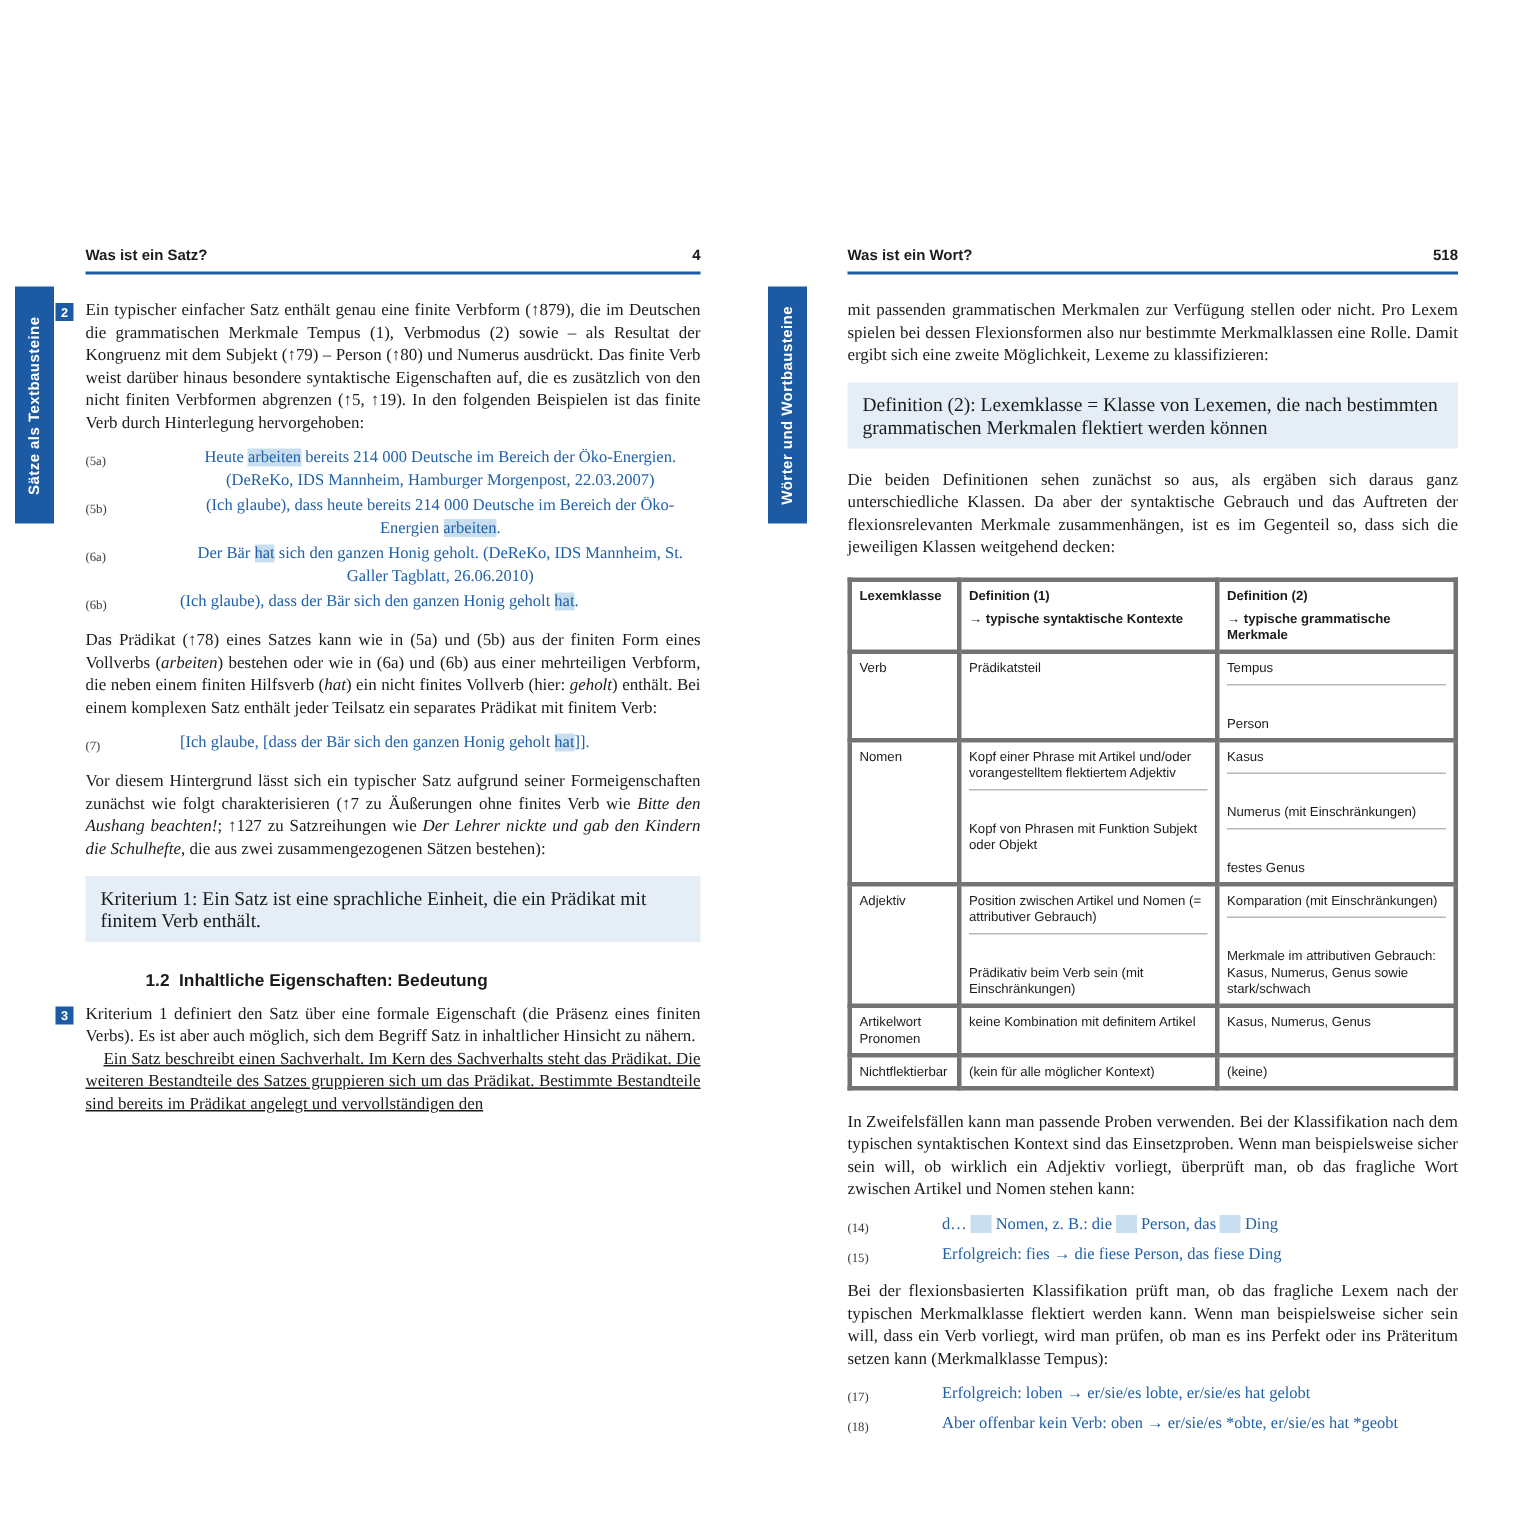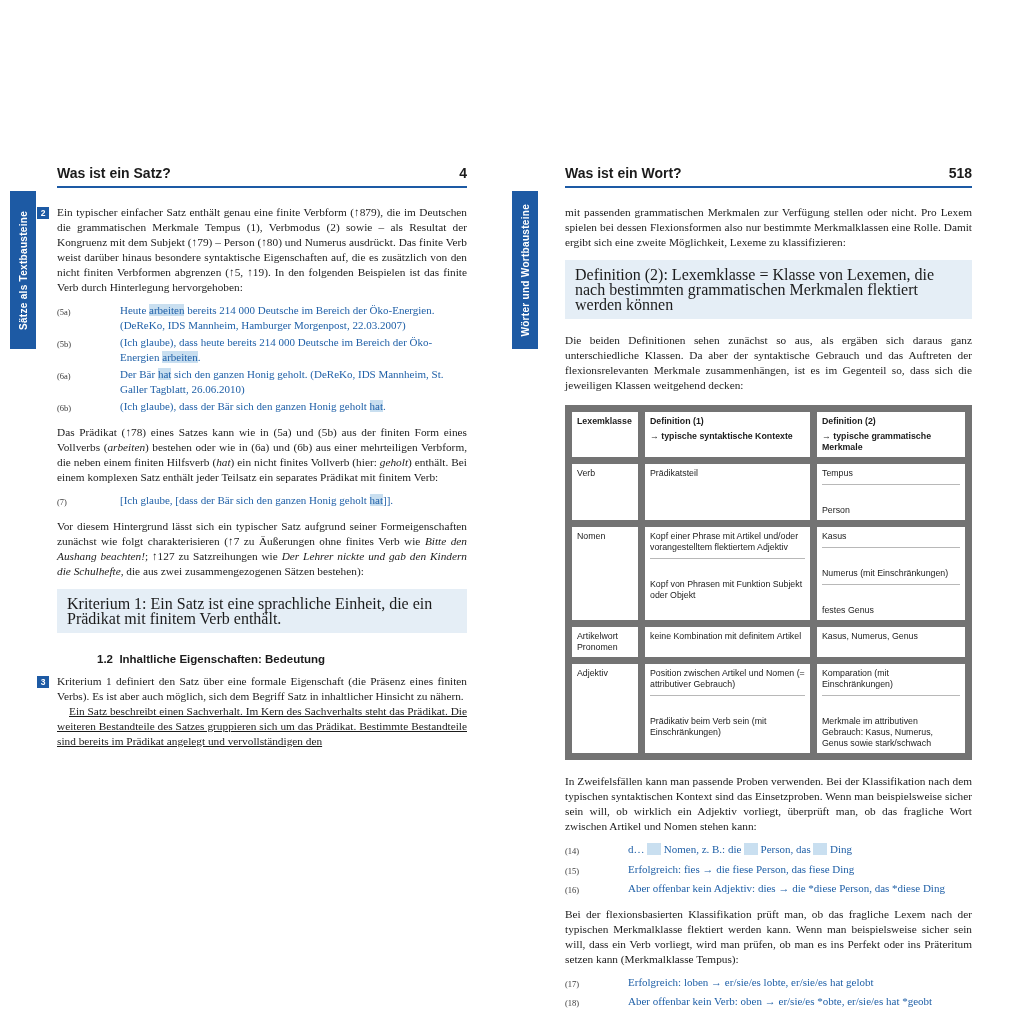--- a/index.html
+++ b/index.html
@@ -19,47 +19,47 @@
   .thumb-tab span{writing-mode:vertical-rl;transform:rotate(180deg);white-space:nowrap;
     font-family:"Liberation Sans", sans-serif;font-size:10px;font-weight:bold;letter-spacing:.3px;}
   .tab-left{left:10px;top:191px;}
   .tab-right{left:512px;top:191px;}
 
   .page{position:absolute;top:165px;}
   .page-left{left:57px;width:410px;}
   .page-right{left:565px;width:407px;}
 
   .running-head{display:flex;justify-content:space-between;align-items:flex-end;
-    font-family:"Liberation Sans", sans-serif;font-weight:bold;font-size:14px;
+    font-family:"Liberation Sans", sans-serif;font-weight:bold;font-size:10px;
     padding-bottom:5px;border-bottom:2px solid var(--blue);margin-bottom:17px;}
 
   .section-heading{font-family:"Liberation Sans", sans-serif;font-weight:bold;font-size:11.5px;
     margin:0 0 9px 0;white-space:pre-wrap;}
   .section-heading.mt{margin-top:20px;margin-left:40px;}
 
   .para{font-size:11.3px;line-height:15px;text-align:justify;margin-bottom:8px;position:relative;}
   .para.indent{text-indent:12px;margin-top:-8px;text-decoration:underline;}
   .marker{position:absolute;left:-20px;top:2px;width:12px;height:12px;background:var(--blue);
     color:#fff;font-family:"Liberation Sans", sans-serif;font-size:8.5px;font-weight:bold;
     display:flex;align-items:center;justify-content:center;}
 
   .examples{margin:4px 0 9px 0;}
   .example{display:flex;font-size:11px;line-height:14.5px;margin-bottom:3px;gap:36px;}
   .ex-label{flex:none;width:27px;font-size:8.5px;color:#3a3a3a;padding-top:2px;}
-  .ex-text{color:var(--exblue);text-align:left;}
+  .ex-text{color:var(--exblue);text-align:center;}
   .example.single{margin:7px 0 10px 0;}
   span.hl{background:var(--hl);}
   span.i{font-style:italic;}
 
-  .info-box{background:var(--boxbg);padding:7px 10px;font-size:16px;line-height:15px;
+  .info-box{background:var(--boxbg);padding:7px 10px;font-size:13px;line-height:15px;
     margin:10px 0 14px 0;}
 
   .lexem-table{width:100%;border-collapse:collapse;font-family:"Liberation Sans", sans-serif;
     font-size:8.8px;line-height:11px;margin:12px 0 14px 0;}
-  .lexem-table th,.lexem-table td{border:7px solid #737373;padding:4px 5px;vertical-align:top;
+  .lexem-table th,.lexem-table td{border:3px solid #737373;padding:4px 5px;vertical-align:top;
     text-align:left;font-weight:normal;}
   .lexem-table th{font-weight:bold;}
   .col1{width:73px;}
   .col2{width:172px;}
   .lexem-table td .cell-line + .cell-line{margin-top:5px;padding-top:20px;border-top:1px solid #b8b8b8;}
   .lexem-table th .cell-line + .cell-line{margin-top:4px;}
 </style>
 </head>
 <body>
 
@@ -171,57 +171,62 @@
               <div class="cell-line">Kopf einer Phrase mit Artikel und/oder vorangestelltem flektiertem Adjektiv</div>
               <div class="cell-line">Kopf von Phrasen mit Funktion Subjekt oder Objekt</div>
             </td>
           <td>
               <div class="cell-line">Kasus</div>
               <div class="cell-line">Numerus (mit Einschränkungen)</div>
               <div class="cell-line">festes Genus</div>
             </td>
         </tr>
         <tr>
-          <td>Artikelwort Pronomen</td>
-          <td>
-              <div class="cell-line">keine Kombination mit definitem Artikel</div>
-            </td>
-          <td>
-              <div class="cell-line">Kasus, Numerus, Genus</div>
-            </td>
-        </tr>
-        <tr>
           <td>Adjektiv</td>
           <td>
               <div class="cell-line">Position zwischen Artikel und Nomen (= attributiver Gebrauch)</div>
               <div class="cell-line">Prädikativ beim Verb sein (mit Einschränkungen)</div>
             </td>
           <td>
               <div class="cell-line">Komparation (mit Einschränkungen)</div>
               <div class="cell-line">Merkmale im attributiven Gebrauch: Kasus, Numerus, Genus sowie stark/schwach</div>
             </td>
         </tr>
+        <tr>
+          <td>Artikelwort Pronomen</td>
+          <td>
+              <div class="cell-line">keine Kombination mit definitem Artikel</div>
+            </td>
+          <td>
+              <div class="cell-line">Kasus, Numerus, Genus</div>
+            </td>
+        </tr>
+        <tr>
+          <td>Nichtflektierbar</td>
+          <td>
+              <div class="cell-line">(kein für alle möglicher Kontext)</div>
+            </td>
+          <td>
+              <div class="cell-line">(keine)</div>
+            </td>
+        </tr>
       </tbody>
     </table>
 
     <p class="para">In Zweifelsfällen kann man passende Proben verwenden. Bei der Klassifikation nach dem typischen syntaktischen Kontext sind das Einsetzproben. Wenn man beispielsweise sicher sein will, ob wirklich ein Adjektiv vorliegt, überprüft man, ob das fragliche Wort zwischen Artikel und Nomen stehen kann:</p>
 
     <div class="examples">
       <div class="example">
         <span class="ex-label">(14)</span>
         <span class="ex-text"><span>d… </span><span class="hl">&nbsp;&nbsp;&nbsp;&nbsp;&nbsp;</span><span> Nomen, z. B.: die </span><span class="hl">&nbsp;&nbsp;&nbsp;&nbsp;&nbsp;</span><span> Person, das </span><span class="hl">&nbsp;&nbsp;&nbsp;&nbsp;&nbsp;</span><span> Ding</span></span>
       </div>
       <div class="example">
         <span class="ex-label">(15)</span>
         <span class="ex-text"><span>Erfolgreich: fies → die fiese Person, das fiese Ding</span></span>
       </div>
-      <div class="example">
-        <span class="ex-label">(16)</span>
-        <span class="ex-text"><span>Aber offenbar kein Adjektiv: dies → die *diese Person, das *diese Ding</span></span>
-      </div>
     </div>
 
     <p class="para">Bei der flexionsbasierten Klassifikation prüft man, ob das fragliche Lexem nach der typischen Merkmalklasse flektiert werden kann. Wenn man beispielsweise sicher sein will, dass ein Verb vorliegt, wird man prüfen, ob man es ins Perfekt oder ins Präteritum setzen kann (Merkmalklasse Tempus):</p>
 
     <div class="examples">
       <div class="example">
         <span class="ex-label">(17)</span>
         <span class="ex-text"><span>Erfolgreich: loben → er/sie/es lobte, er/sie/es hat gelobt</span></span>
       </div>
       <div class="example">

